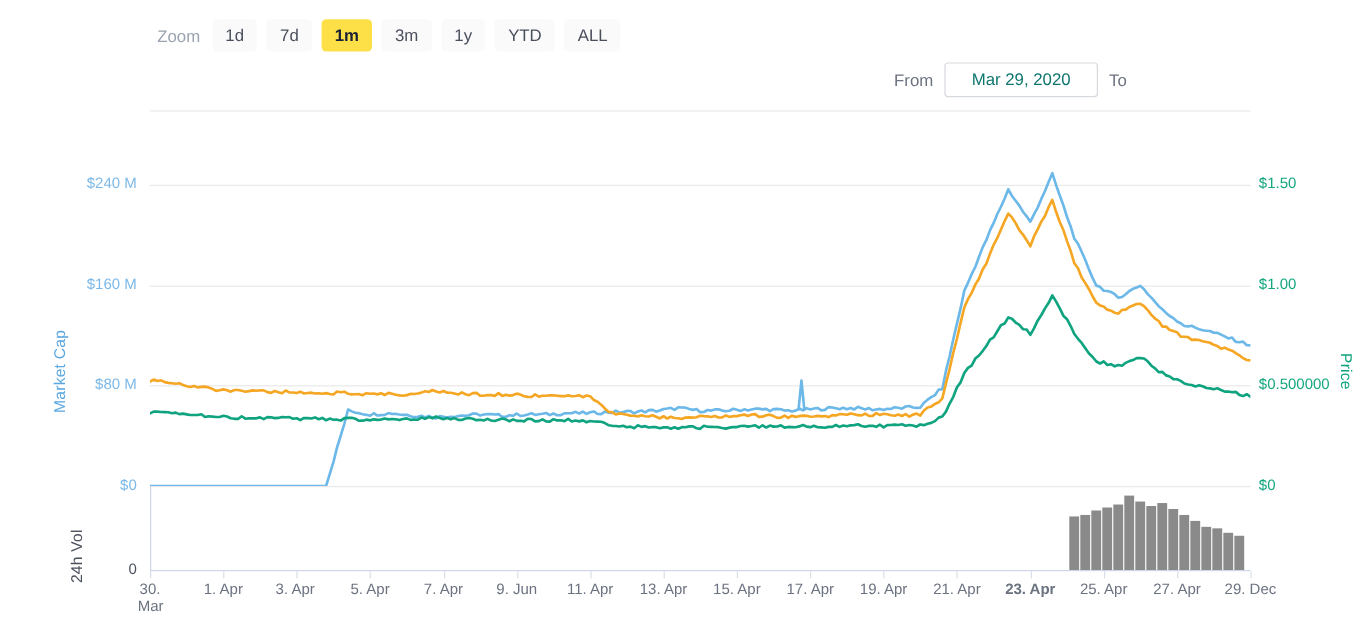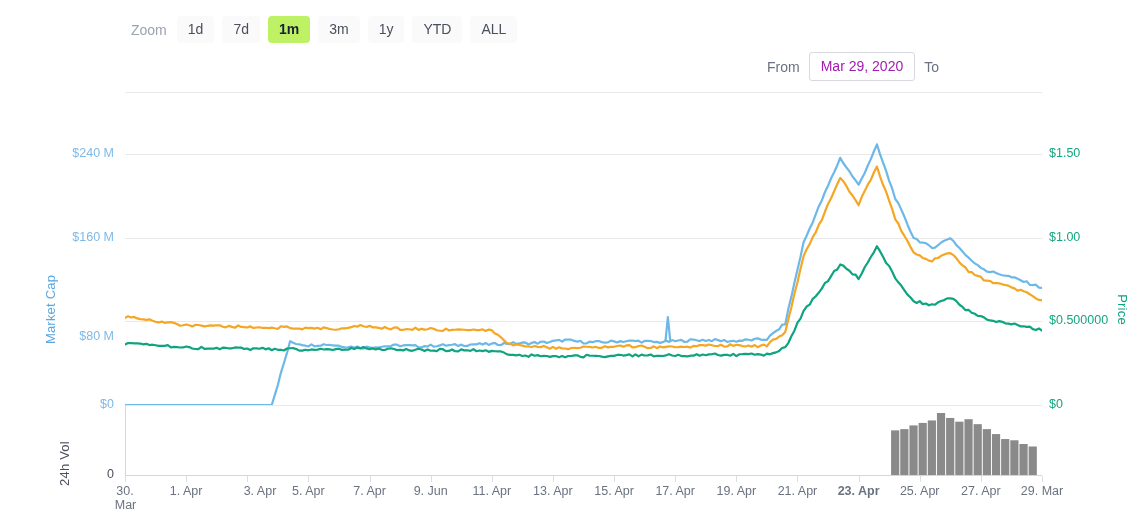--- a/index.html
+++ b/index.html
@@ -45,45 +45,45 @@
     line-height: 17px;
     color: #4a4f5c;
     background: #fafafa;
     border: none;
     border-radius: 4px;
     cursor: pointer;
     text-align: center;
     font-family: "Liberation Sans", sans-serif;
   }
   .range-btn.active {
-    background: #bef264;
+    background: #fde047;
     color: #1a1f36;
     font-weight: bold;
   }
 
   #date-group {
     position: absolute;
     right: 112px;
     top: 52px;
     display: flex;
     align-items: center;
     gap: 9px;
     margin-left: 44px;
   }
   .date-label {
     font-size: 14px;
     color: #6b7280;
   }
   .date-box {
     font-size: 14px;
-    color: #a21caf;
+    color: #0f766e;
     background: #ffffff;
     border: 1px solid #d6d9de;
     border-radius: 3px;
-    padding: 5px 11px;
+    padding: 5px 22px;
     line-height: 17px;
     cursor: pointer;
     font-family: "Liberation Sans", sans-serif;
   }
 
   
   #chart-area {
     position: absolute;
     left: 0;
     top: 92px;
@@ -243,21 +243,21 @@
   <div class="axis-title" id="vol-title">24h Vol</div>
 
   <div id="gridlines">
       <div class="gridline" style="top: 313px;"></div>
       <div class="gridline" style="top: 229.286px;"></div>
       <div class="gridline" style="top: 145.571px;"></div>
       <div class="gridline" style="top: 61.8571px;"></div>
     </div>
   <div id="left-ticks">
       <div class="ytick-left" style="top: 305px;">$0</div>
-      <div class="ytick-left" style="top: 221.286px; margin-top: 16px;">$80 M</div>
+      <div class="ytick-left" style="top: 221.286px;">$80 M</div>
       <div class="ytick-left" style="top: 137.571px;">$160 M</div>
       <div class="ytick-left" style="top: 53.8571px;">$240 M</div>
     </div>
   <div id="right-ticks">
       <div class="ytick-right" style="top: 305px;">$0</div>
       <div class="ytick-right" style="top: 221.286px;">$0.500000</div>
       <div class="ytick-right" style="top: 137.571px;">$1.00</div>
       <div class="ytick-right" style="top: 53.8571px;">$1.50</div>
     </div>
 
@@ -295,21 +295,21 @@
         <rect x="903.63" y="41.48" width="8.2" height="28.52" fill="#8a8a8a"></rect>
       </g>
   </svg>
 
   <div id="xticks">
       <div class="xtick-mark" style="left: 125px;"></div>
       <div class="xtick-label" style="left: 125px;">30.<span class="sub">Mar</span></div>
       <div class="xtick-mark" style="left: 186.133px;"></div>
       <div class="xtick-label" style="left: 186.133px;">1. Apr</div>
       <div class="xtick-mark" style="left: 247.267px;"></div>
-      <div class="xtick-label" style="left: 260px;">3. Apr</div>
+      <div class="xtick-label" style="left: 246px;">3. Apr</div>
       <div class="xtick-mark" style="left: 308.4px;"></div>
       <div class="xtick-label" style="left: 308.4px;">5. Apr</div>
       <div class="xtick-mark" style="left: 369.533px;"></div>
       <div class="xtick-label" style="left: 369.533px;">7. Apr</div>
       <div class="xtick-mark" style="left: 430.667px;"></div>
       <div class="xtick-label" style="left: 430.667px;">9. Jun</div>
       <div class="xtick-mark" style="left: 491.8px;"></div>
       <div class="xtick-label" style="left: 491.8px;">11. Apr</div>
       <div class="xtick-mark" style="left: 552.933px;"></div>
       <div class="xtick-label" style="left: 552.933px;">13. Apr</div>
@@ -321,16 +321,16 @@
       <div class="xtick-label" style="left: 736.333px;">19. Apr</div>
       <div class="xtick-mark" style="left: 797.467px;"></div>
       <div class="xtick-label" style="left: 797.467px;">21. Apr</div>
       <div class="xtick-mark" style="left: 858.6px;"></div>
       <div class="xtick-label" style="left: 858.6px; font-weight: bold;">23. Apr</div>
       <div class="xtick-mark" style="left: 919.733px;"></div>
       <div class="xtick-label" style="left: 919.733px;">25. Apr</div>
       <div class="xtick-mark" style="left: 980.867px;"></div>
       <div class="xtick-label" style="left: 980.867px;">27. Apr</div>
       <div class="xtick-mark" style="left: 1042px;"></div>
-      <div class="xtick-label" style="left: 1042px;">29. Mar</div>
+      <div class="xtick-label" style="left: 1042px;">29. Dec</div>
     </div>
 
 </div>
 
 </body></html>

